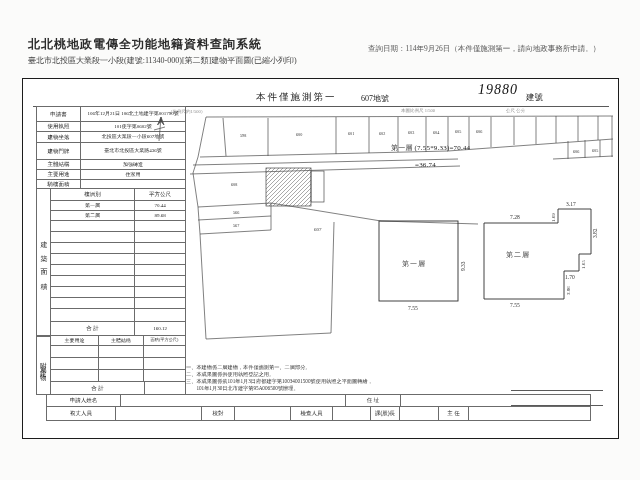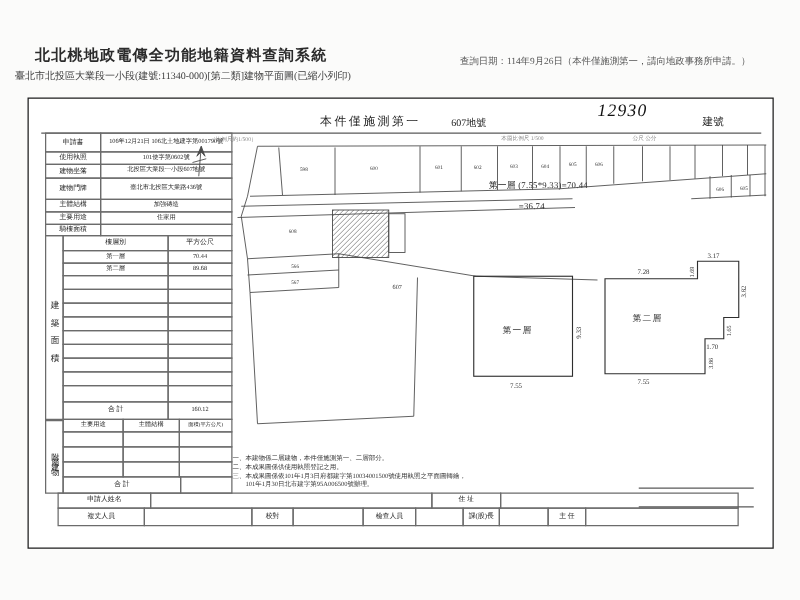--- a/index.html
+++ b/index.html
@@ -28,28 +28,28 @@
   .note{font-size:5.2px;line-height:7px;color:#333;white-space:nowrap;}
   .formula{font-size:7px;color:#1d1d1d;white-space:nowrap;letter-spacing:0.2px;}
   .tiny{font-size:4.5px;color:#8a8a8a;white-space:nowrap;}
   svg text{fill:#333;font-family:"Liberation Serif","DejaVu Serif",serif;}
 </style>
 </head>
 <body>
 
 <div class="abs" style="left:28px;top:36px;font-size:12px;font-weight:bold;letter-spacing:1px;color:#2b2b2b;">北北桃地政電傳全功能地籍資料查詢系統</div>
 <div class="abs" style="left:368px;top:44px;font-size:7.5px;color:#555;white-space:nowrap;">查詢日期：114年9月26日（本件僅施測第一，請向地政事務所申請。）</div>
-<div class="abs" style="left:12px;top:55px;font-size:8px;color:#3d3d3d;white-space:nowrap;">臺北市北投區大業段一小段(建號:11340-000)[第二類]建物平面圖(已縮小列印)</div>
+<div class="abs" style="left:28px;top:55px;font-size:8px;color:#3d3d3d;white-space:nowrap;">臺北市北投區大業段一小段(建號:11340-000)[第二類]建物平面圖(已縮小列印)</div>
 
 <div id="sheet">
 
   <div class="abs" style="left:233px;top:12px;font-size:9.5px;letter-spacing:2px;">本件僅施測第一</div>
   <div class="abs" style="left:338px;top:14px;font-size:8px;">607地號</div>
-  <div class="abs" style="left:455px;top:3px;font-size:14px;font-style:italic;letter-spacing:1px;color:#111;">12930</div>
-  <div class="abs" style="left:503px;top:13px;font-size:8.5px;margin-left:36px;">建號</div>
+  <div class="abs" style="left:455px;top:3px;font-size:14px;font-style:italic;letter-spacing:1px;color:#111;">19880</div>
+  <div class="abs" style="left:503px;top:13px;font-size:8.5px;">建號</div>
   <div class="hline" style="left:10px;top:27px;width:576px;"></div>
   <div class="abs tiny" style="left:378px;top:29px;">本圖比例尺 1/500</div>
   <div class="abs tiny" style="left:483px;top:29px;">公尺 公分</div>
   <div class="abs tiny" style="left:145px;top:30px;">（比例尺約1/500）</div>
 
   <div class="cell lab" style="left:13px;top:27px;width:45px;height:16px;">申請書</div>
   <div class="cell val" style="left:57px;top:27px;width:106px;height:16px;white-space:normal;padding:0 2px;">106年12月21日 106北土地建字第001790號</div>
   <div class="cell lab" style="left:13px;top:42px;width:45px;height:11px;">使用執照</div>
   <div class="cell val" style="left:57px;top:42px;width:106px;height:11px;">101使字第0602號</div>
   <div class="cell lab" style="left:13px;top:52px;width:45px;height:12px;">建物坐落</div>

